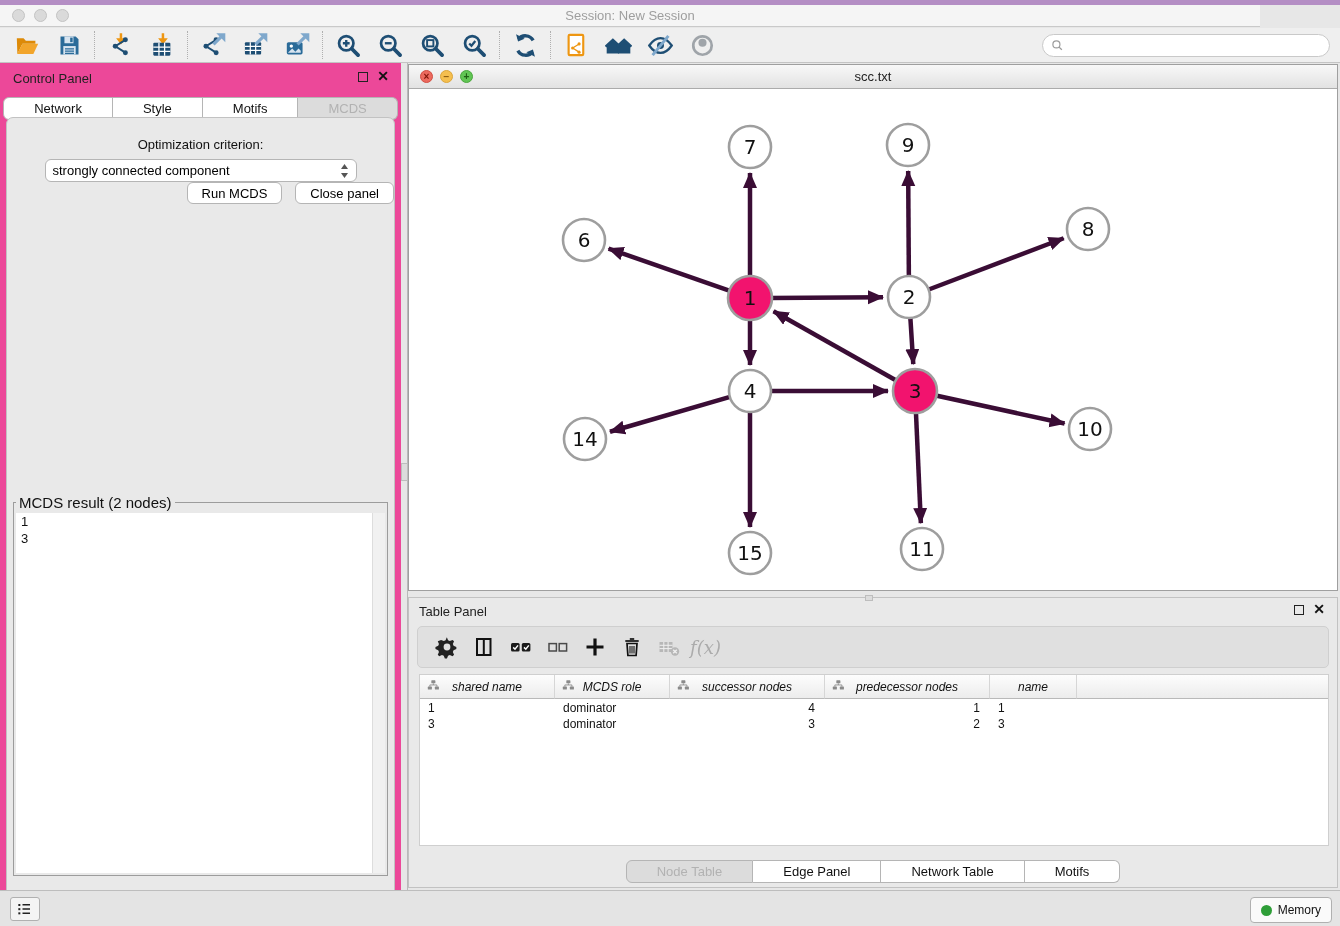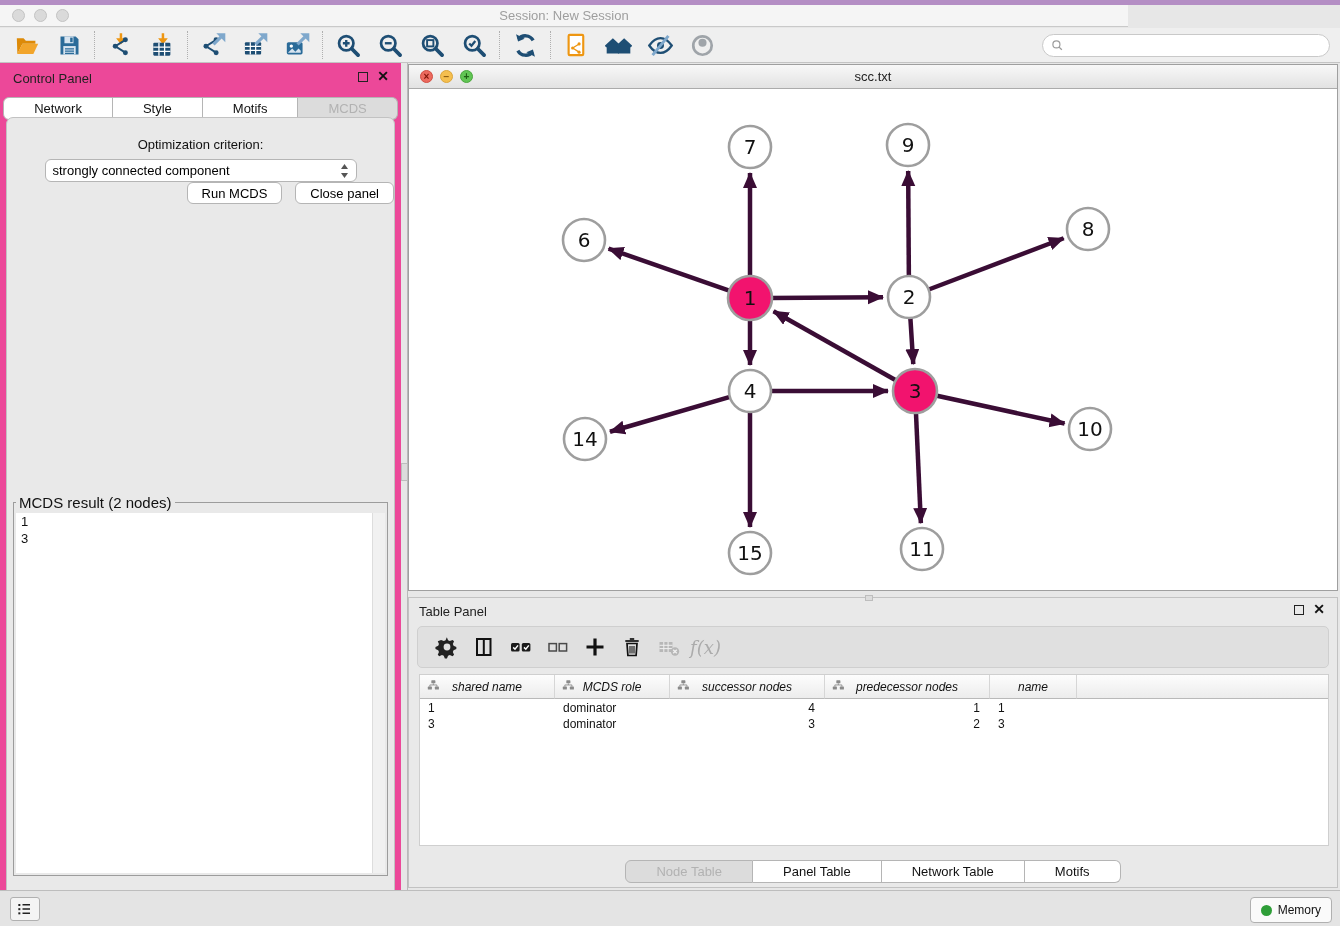--- a/index.html
+++ b/index.html
@@ -1,20 +1,20 @@
 <!DOCTYPE html>
 <html><head>
 <meta charset="utf-8">
 <style>
   * { margin:0; padding:0; box-sizing:border-box; }
   html,body { width:1340px; height:926px; font-family:"Liberation Sans",sans-serif; background:#E7E7E7; overflow:hidden; position:relative; }
 
   
   .purple-top { position:absolute; left:0; top:0; width:1340px; height:5px; background:#B townsend; background:#B48EC4; }
-  .titlebar { position:absolute; left:0; top:5px; width:1128px; height:22px; background:#F5F5F5; border-bottom:1px solid #C9C9C9; }
+  .titlebar { position:absolute; left:0; top:5px; width:1260px; height:22px; background:#F5F5F5; border-bottom:1px solid #C9C9C9; }
   .tl-dot { position:absolute; top:4px; width:13px; height:13px; border-radius:50%; background:#DADADA; border:1px solid #C3C3C3; }
   .wtitle { position:absolute; left:0; right:0; top:3px; text-align:center; font-size:13px; color:#9E9E9E; }
 
   
   .toolbar { position:absolute; left:0; top:28px; width:1340px; height:35px; background:#EFEFEF; border-bottom:1px solid #C4C4C4; display:flex; align-items:center; padding-left:6px; }
   .tbtn { width:42px; height:30px; display:flex; align-items:center; justify-content:center; cursor:pointer; }
   .tbtn svg { width:27px; height:27px; }
   .tsep { width:1px; height:28px; border-left:1px dotted #AFAFAF; margin:0 4px; }
   .searchbox { position:absolute; right:10px; top:6px; width:288px; height:23px; background:#fff; border:1px solid #C9C9C9; border-radius:12px; display:flex; align-items:center; padding:0 8px; }
   .searchbox input { border:none; outline:none; flex:1; font-size:12px; margin-left:5px; background:transparent; font-family:"Liberation Sans",sans-serif; }
@@ -485,21 +485,21 @@
           <div class="td" style="left: 0px; width: 135px; text-align: left; padding: 0px 0px 0px 8px;">3</div>
           <div class="td" style="left: 135px; width: 115px; text-align: left; padding: 0px 0px 0px 8px;">dominator</div>
           <div class="td" style="left: 250px; width: 155px; text-align: right; padding: 0px 10px 0px 0px;">3</div>
           <div class="td" style="left: 405px; width: 165px; text-align: right; padding: 0px 10px 0px 0px;">2</div>
           <div class="td" style="left: 570px; width: 87px; text-align: left; padding: 0px 0px 0px 8px;">3</div>
         </div>
       </div>
   </div>
   <div class="ttabs" id="ttabs">
       <div class="tab active">Node Table</div>
-      <div class="tab">Panel Table</div>
+      <div class="tab">Edge Panel</div>
       <div class="tab">Network Table</div>
       <div class="tab">Motifs</div>
     </div>
   <div class="hknob"></div>
 </div>
 
 <div class="statusbar">
   <div class="list-btn">
     <svg width="20" height="20" viewBox="0 0 24 24">
       <g stroke="#222" stroke-width="1.8">

